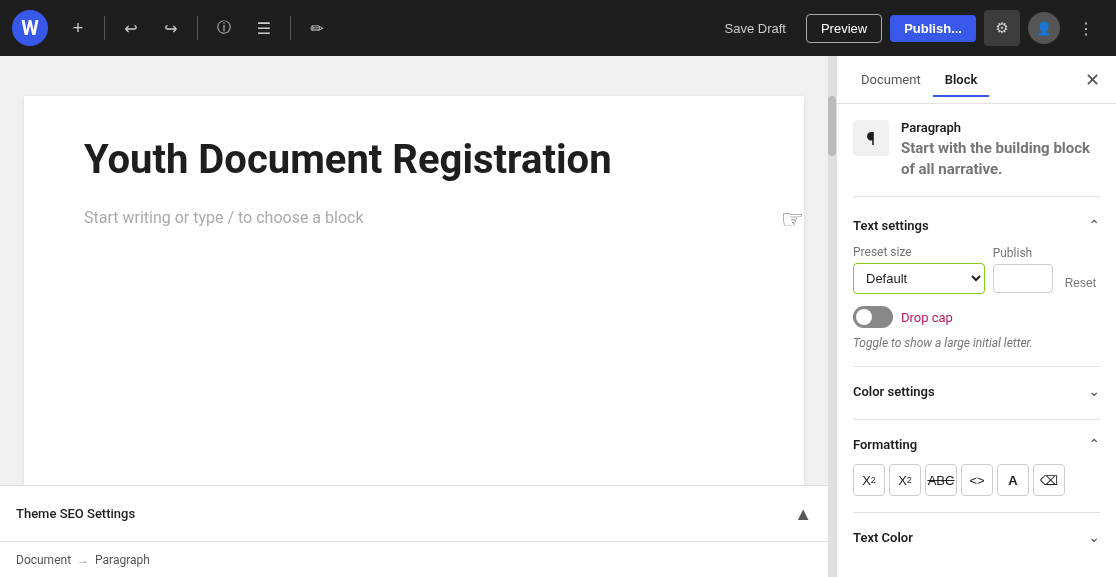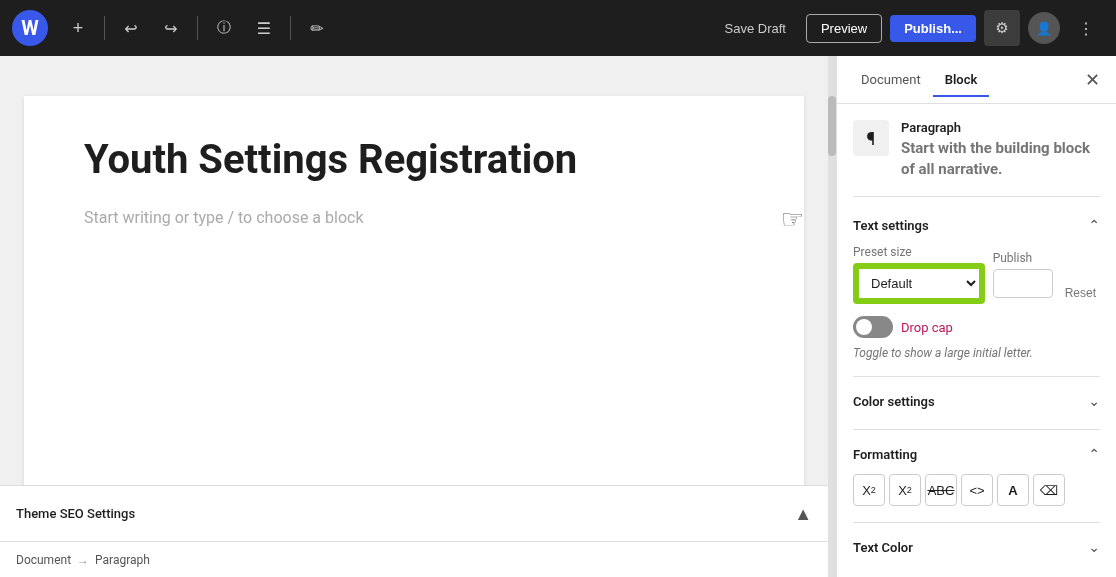--- a/index.html
+++ b/index.html
@@ -371,21 +371,21 @@
       width: 60px;
     }
     .custom-label {
       font-size: 12px;
       color: #757575;
       margin-bottom: 4px;
     }
     select.preset-select {
       width: 100%;
       padding: 6px 8px;
-      border: 6px solid #84cc16;
+      border: 1px solid #84cc16;
       border-radius: 4px;
       font-size: 13px;
       background: #fff;
       color: #1e1e1e;
       cursor: pointer;
     }
     .custom-input {
       width: 100%;
       padding: 6px 8px;
       border: 1px solid #ccc;
@@ -523,21 +523,21 @@
       <span>⋮</span>
     </button>
   </div>
 </div>
 
 <div class="main">
 
   <div class="editor-area">
     <div class="editor-scroll">
       <div class="editor-content">
-        <h1 class="editor-title">Youth Settings Registration</h1>
+        <h1 class="editor-title">Youth Document Registration</h1>
         <div class="editor-placeholder">
           <span>Start writing or type / to choose a block</span>
           <span class="cursor-icon">☞</span>
         </div>
       </div>
     </div>
 
     <div class="bottom-bar">
       <div class="bottom-bar-left">
         <span class="seo-label">Theme SEO Settings</span>

